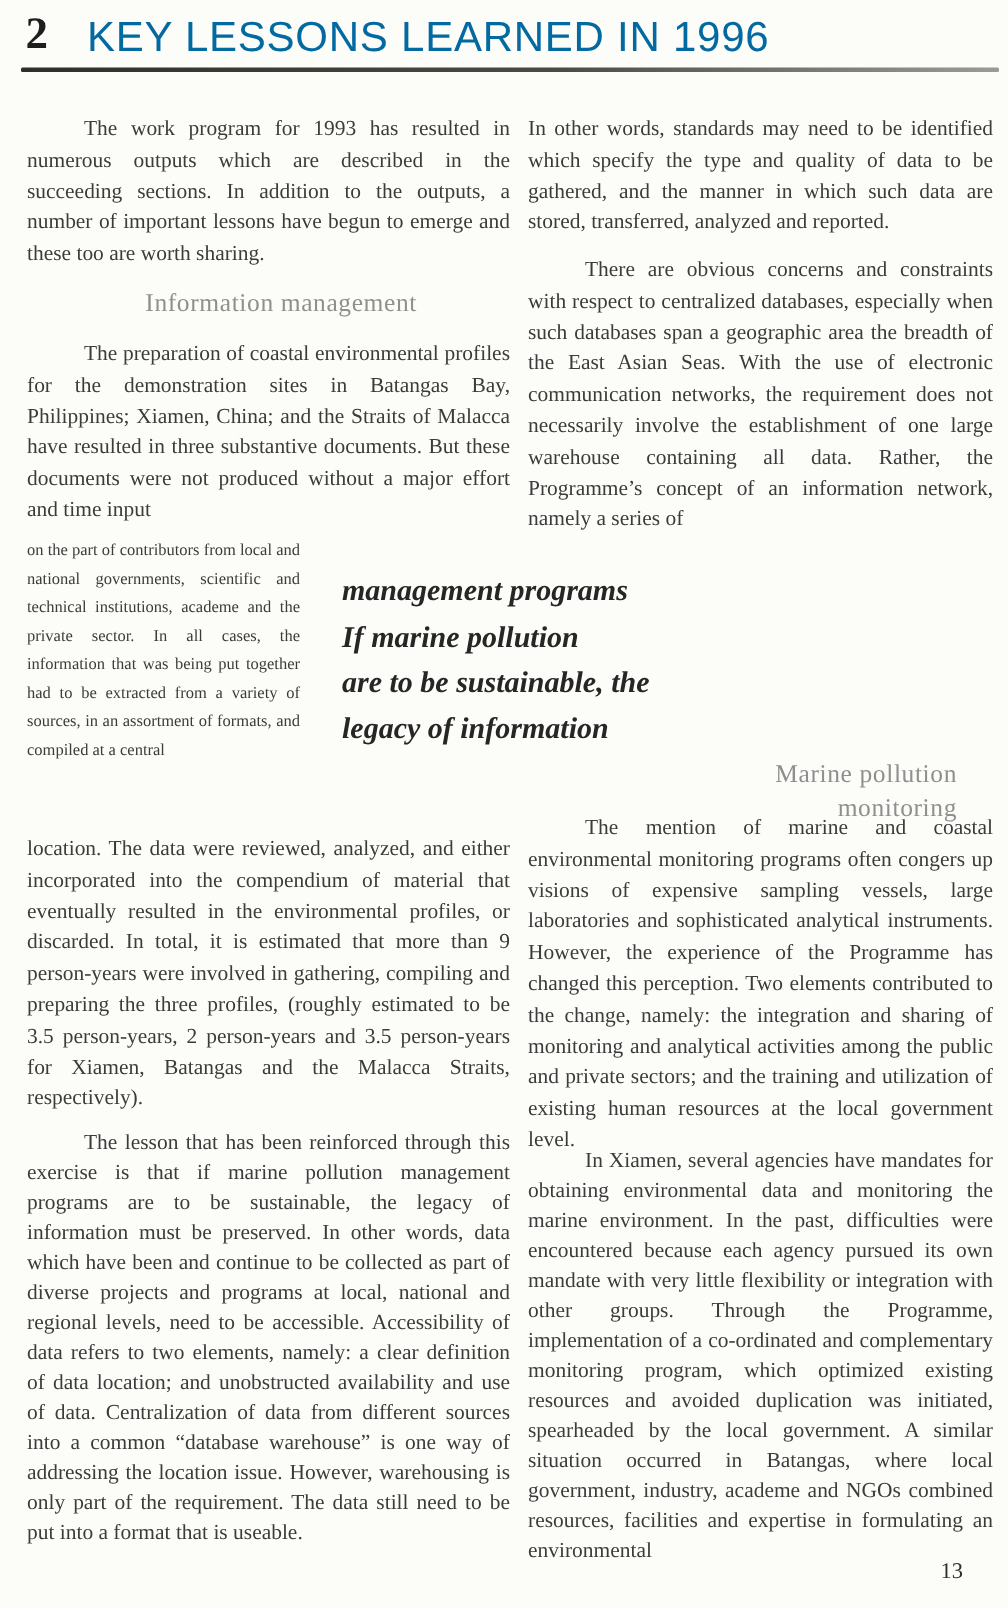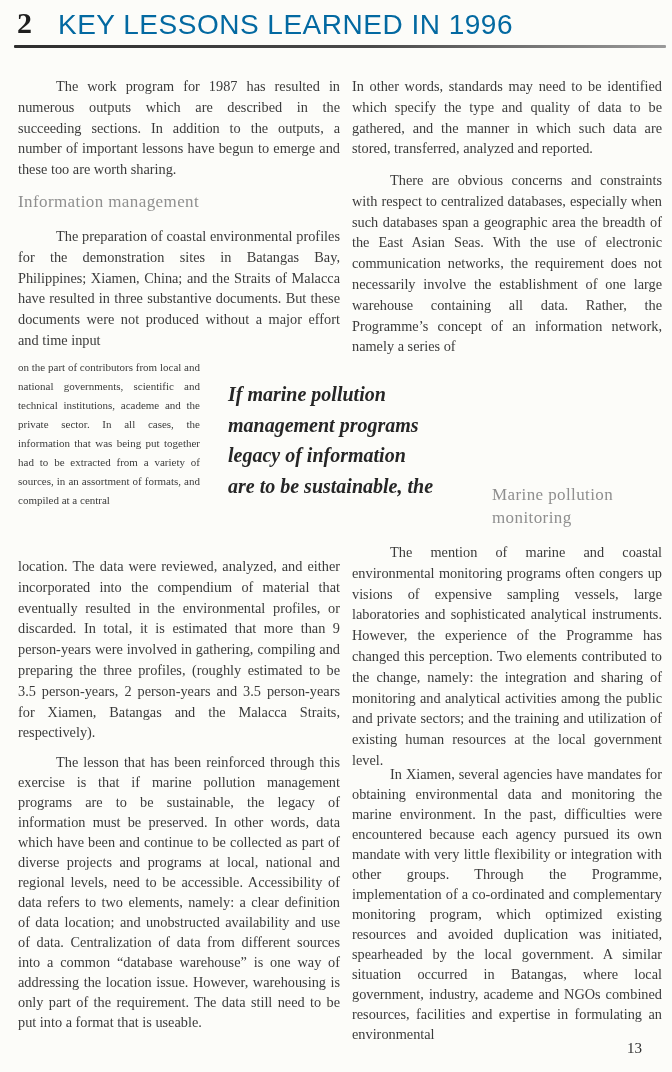--- a/index.html
+++ b/index.html
@@ -37,21 +37,21 @@
     position:absolute; left:14px; top:45px;
     width:652px; height:3px;
     background:linear-gradient(to right, #2e2e2e 0%, #4a4a4a 55%, #9a9a9a 100%);
     border-radius:1px;
   }
 
   .section-heading {
     position:absolute;
     font-size:17px; line-height:23px;
     color:#8f8f8f; letter-spacing:0.4px;
-    text-align:left;
+    text-align:right;
   }
 
   .pull-quote {
     position:absolute; left:228px; top:379px; width:232px;
     font-size:20px; font-weight:bold; font-style:italic;
     line-height:30.5px; color:#262626;
     text-align:left;
   }
 
   .narrow { line-height:19px; font-size:11px; }
@@ -64,45 +64,45 @@
 </style>
 </head>
 <body>
 
 <div class="page">
 
   <div class="chapter-num">2</div>
   <div class="chapter-title">KEY LESSONS LEARNED IN 1996</div>
   <div class="header-rule"></div>
 
-  <div class="block indent" style="left:18px; top:76px; width:322px;">The work program for 1987 has resulted in numerous outputs which are described in the succeeding sections.  In addition to the outputs, a number of important lessons have begun to emerge and these too are worth sharing.</div>
+  <div class="block indent" style="left:18px; top:76px; width:322px;">The work program for 1993 has resulted in numerous outputs which are described in the succeeding sections.  In addition to the outputs, a number of important lessons have begun to emerge and these too are worth sharing.</div>
 
   <div class="section-heading" style="left:18px; top:190px; width:260px;">Information management</div>
 
   <div class="block indent" style="left:18px; top:226px; width:322px;">The preparation of coastal environmental profiles for the demonstration sites in Batangas Bay, Philippines; Xiamen, China; and the Straits of Malacca have resulted in three substantive documents.  But these documents were not produced without a major effort and time input</div>
 
   <div class="block narrow" style="left:18px; top:358px; width:182px;">on the part of contributors from local and national governments, scientific and technical institutions, academe and the private sector.  In all cases, the information that was being put together had to be extracted from a variety of sources, in an assortment of formats, and compiled at a central</div>
 
   <div class="block" style="left:18px; top:556px; width:322px;">location.  The data were reviewed, analyzed, and either incorporated into the compendium of material that eventually resulted in the environmental profiles, or discarded.  In total, it is estimated that more than 9 person-years were involved in gathering, compiling and preparing the three profiles, (roughly estimated to be 3.5 person-years, 2 person-years and 3.5 person-years for Xiamen, Batangas and the Malacca Straits, respectively).</div>
 
   <div class="block indent" style="left:18px; top:752px; width:322px; line-height:20px;">The lesson that has been reinforced through this exercise is that if marine pollution management programs are to be sustainable, the legacy of information must be preserved.  In other words, data which have been and continue to be collected as part of diverse projects and programs at local, national and regional levels, need to be accessible. Accessibility of data refers to two elements, namely: a clear definition of data location; and unobstructed availability and use of data. Centralization of data from different sources into a common “database warehouse” is one way of addressing the location issue.  However, warehousing is only part of the requirement.  The data still need to be put into a format that is useable.</div>
 
   <div class="pull-quote">
+    <div>management programs</div>
     <div>If marine pollution</div>
-    <div>management programs</div>
+    <div>are to be sustainable, the</div>
     <div>legacy of information</div>
-    <div>are to be sustainable, the</div>
   </div>
 
   <div class="block" style="left:352px; top:76px; width:310px;">In other words, standards may need to be identified which specify the type and quality of data to be gathered, and the manner in which such data are stored, transferred, analyzed and reported.</div>
 
   <div class="block indent" style="left:352px; top:170px; width:310px;">There are obvious concerns and constraints with respect to centralized databases, especially when such databases span a geographic area the breadth of the East Asian Seas.  With the use of electronic communication networks, the requirement does not necessarily involve the establishment of one large warehouse containing all data.  Rather, the Programme’s concept of an information network, namely a series of</div>
 
 
-  <div class="section-heading" style="left:468px; top:483px; width:170px;margin-left:24px;">Marine pollution monitoring</div>
+  <div class="section-heading" style="left:468px; top:504px; width:170px;">Marine pollution monitoring</div>
 
   <div class="block indent" style="left:352px; top:542px; width:310px;">The mention of marine and coastal environmental monitoring programs often congers up visions of expensive sampling vessels, large laboratories and sophisticated analytical instruments.  However, the experience of the Programme has changed this perception.  Two elements contributed to the change, namely: the integration and sharing of monitoring and analytical activities among the public and private sectors; and the training and utilization of existing human resources at the local government level.</div>
 
   <div class="block indent" style="left:352px; top:764px; width:310px; line-height:20px;">In Xiamen, several agencies have mandates for obtaining environmental data and monitoring the marine environment.  In the past, difficulties were encountered because each agency pursued its own mandate with very little flexibility or integration with other groups.  Through the Programme, implementation of a co-ordinated and complementary monitoring program, which optimized existing resources and avoided duplication was initiated, spearheaded by the local government.  A similar situation occurred in Batangas, where local government, industry, academe and NGOs combined resources, facilities and expertise in formulating an environmental</div>
 
   <div class="page-num">13</div>
 
 </div>
 
 </body></html>

